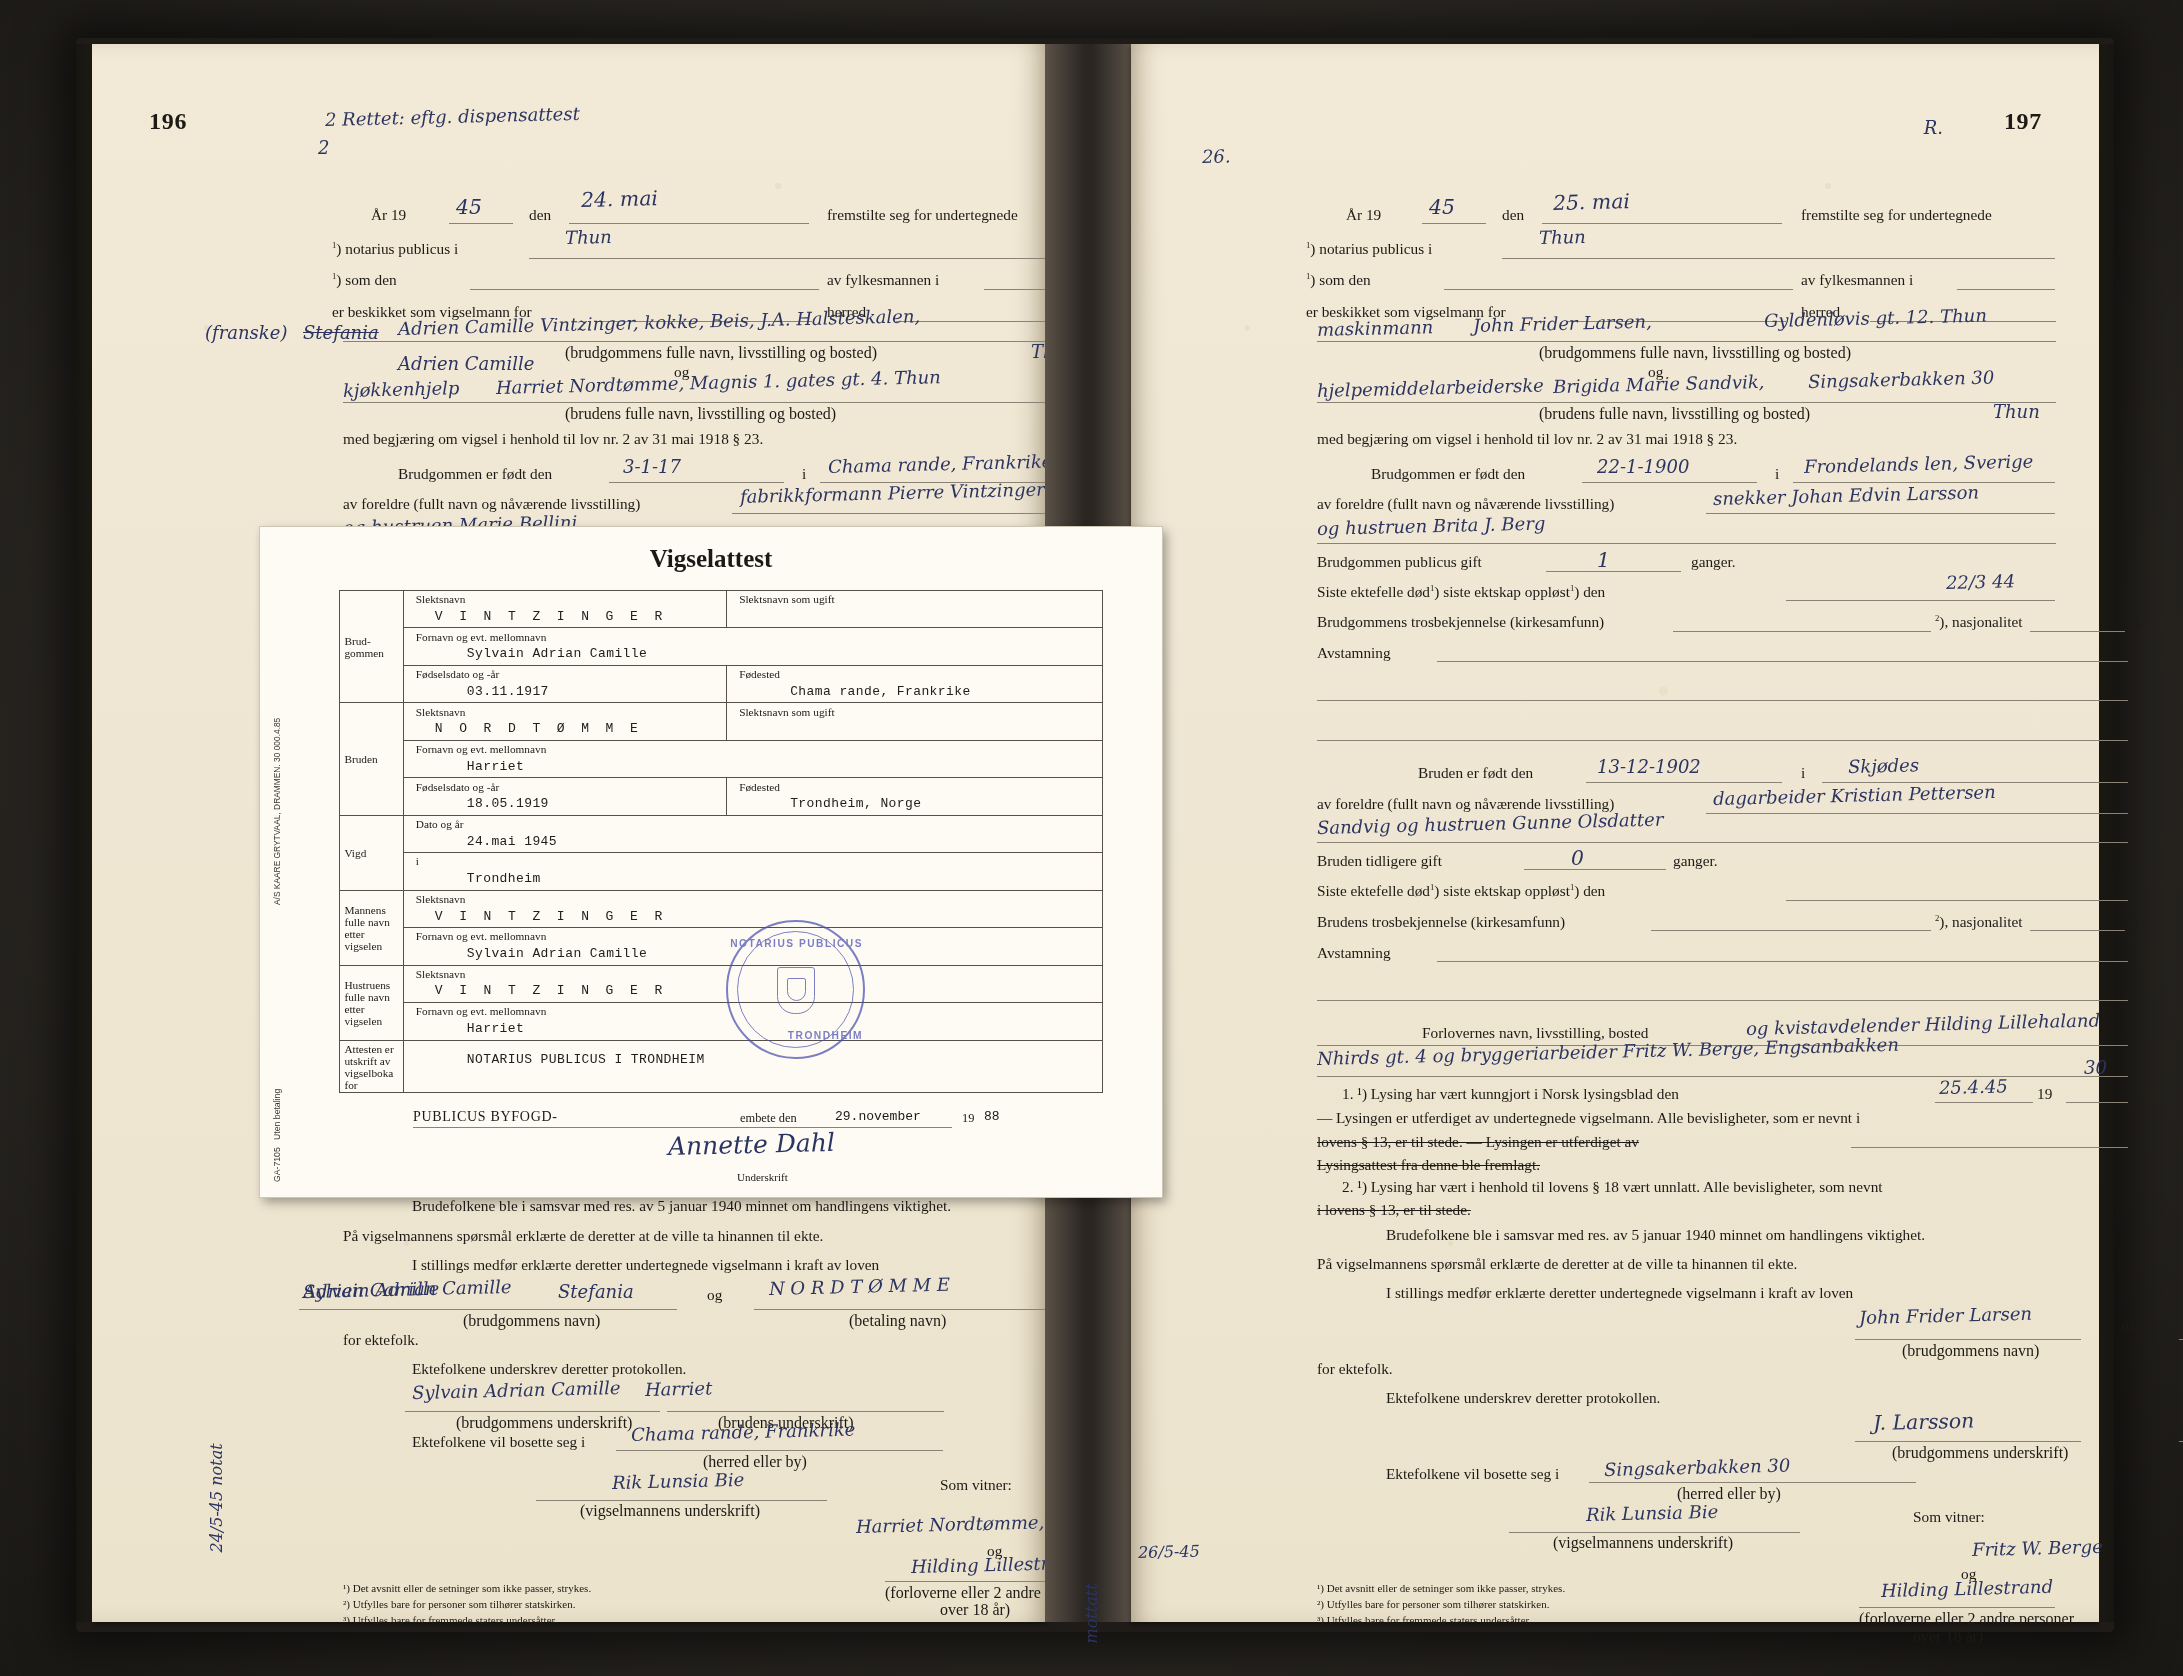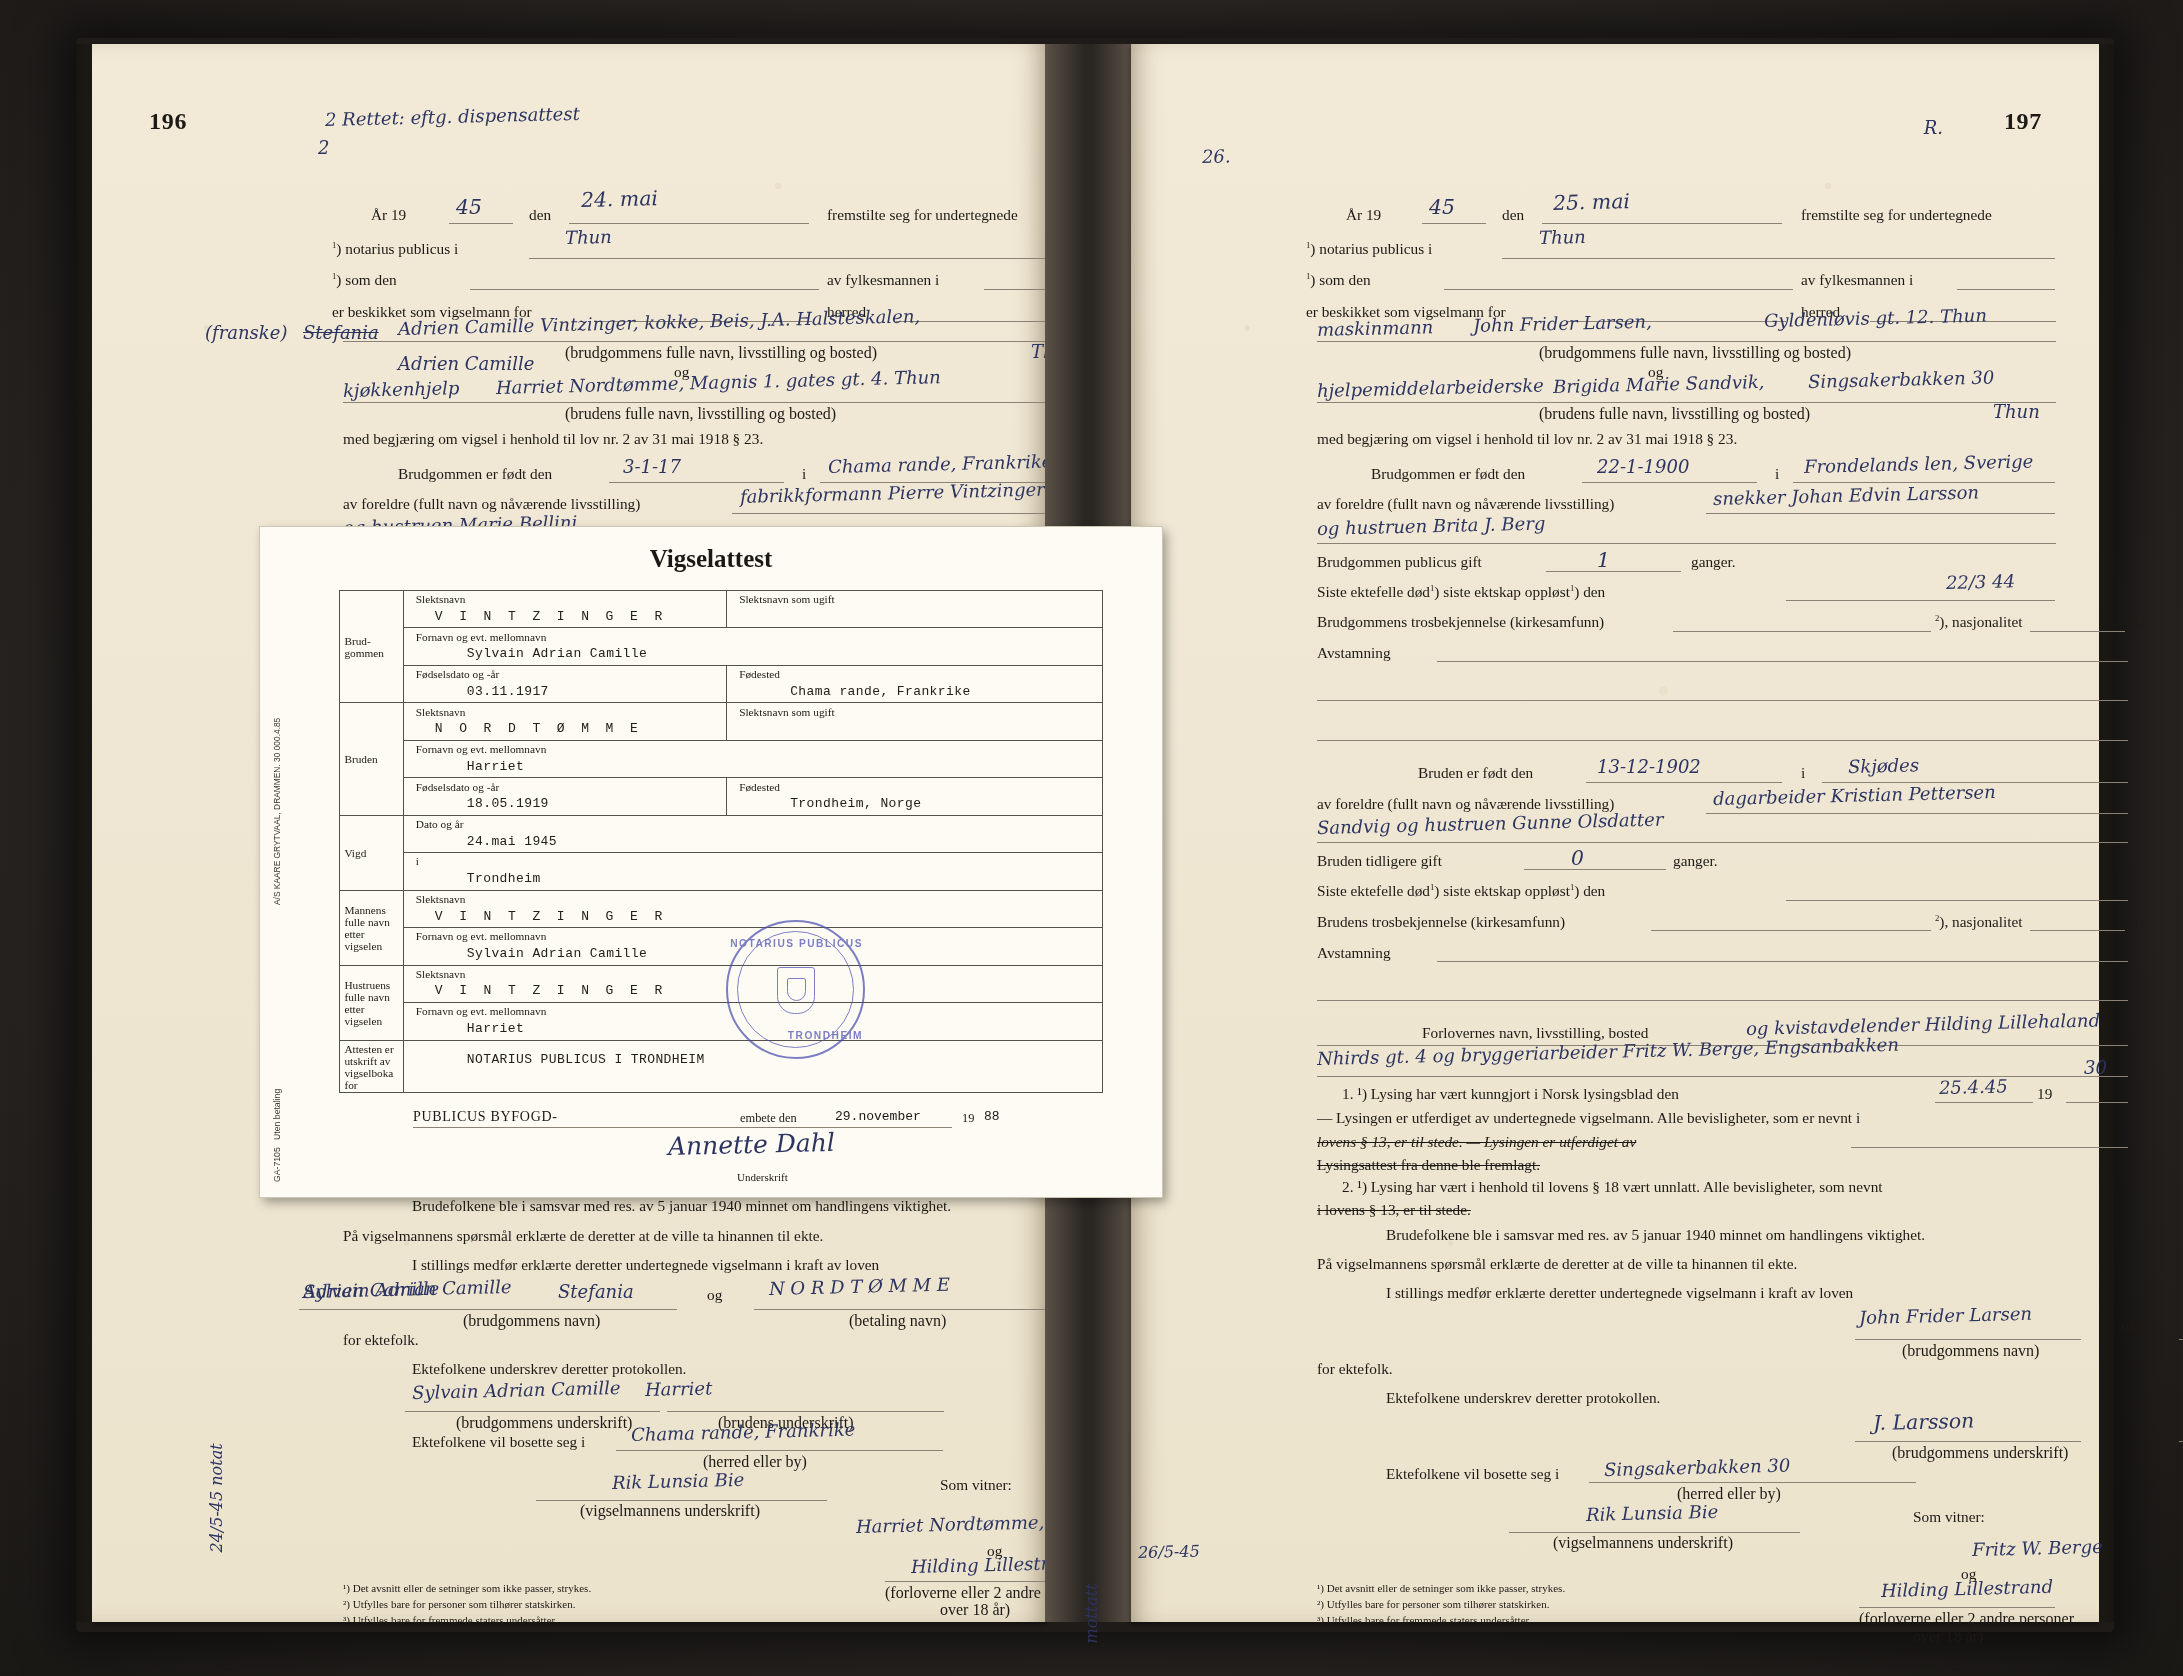--- a/index.html
+++ b/index.html
@@ -493,21 +493,21 @@
       <div class="hw s2 tilt" style="left:186px; top:1004px;">Nhirds gt. 4 og bryggeriarbeider Fritz W. Berge, Engsanbakken</div>
       <div class="hw s2" style="left:953px; top:1013px;">30</div>
       <div class="line" style="left:186px; top:1032px; width:811px;"></div>
 
       <div class="p md" style="left:211px; top:1041px;">1. ¹) Lysing har vært kunngjort i Norsk lysingsblad den</div>
       <div class="line" style="left:804px; top:1058px; width:98px;"></div>
       <div class="hw s2 tilt" style="left:808px; top:1033px;">25.4.45</div>
       <div class="p md" style="left:906px; top:1041px;">19</div>
       <div class="line" style="left:935px; top:1058px; width:62px;"></div>
       <div class="p md" style="left:186px; top:1065px;">— Lysingen er utferdiget av undertegnede vigselmann. Alle bevisligheter, som er nevnt i</div>
-      <div class="p md" style="left:186px; top:1089px;font-style:italic;"><span class="strike">lovens § 13, er til stede. — Lysingen er utferdiget av</span></div>
+      <div class="p md" style="left:186px; top:1089px;"><span class="strike">lovens § 13, er til stede. — Lysingen er utferdiget av</span></div>
       <div class="line" style="left:720px; top:1103px; width:277px;"></div>
       <div class="p md" style="left:186px; top:1112px;"><span class="strike">Lysingsattest fra denne ble fremlagt.</span></div>
       <div class="p md" style="left:211px; top:1134px;">2. ¹) Lysing har vært i henhold til lovens § 18 vært unnlatt. Alle bevisligheter, som nevnt</div>
       <div class="p md" style="left:186px; top:1157px;"><span class="strike">i lovens § 13, er til stede.</span></div>
 
       <div class="p md" style="left:255px; top:1182px;">Brudefolkene ble i samsvar med res. av 5 januar 1940 minnet om handlingens viktighet.</div>
       <div class="p md" style="left:186px; top:1211px;">På vigselmannens spørsmål erklærte de deretter at de ville ta hinannen til ekte.</div>
       <div class="p md" style="left:255px; top:1240px;">I stillings medfør erklærte deretter undertegnede vigselmann i kraft av loven</div>
 
       <div class="hw s2 tilt" style="left:728px; top:1263px;">John Frider Larsen</div>

